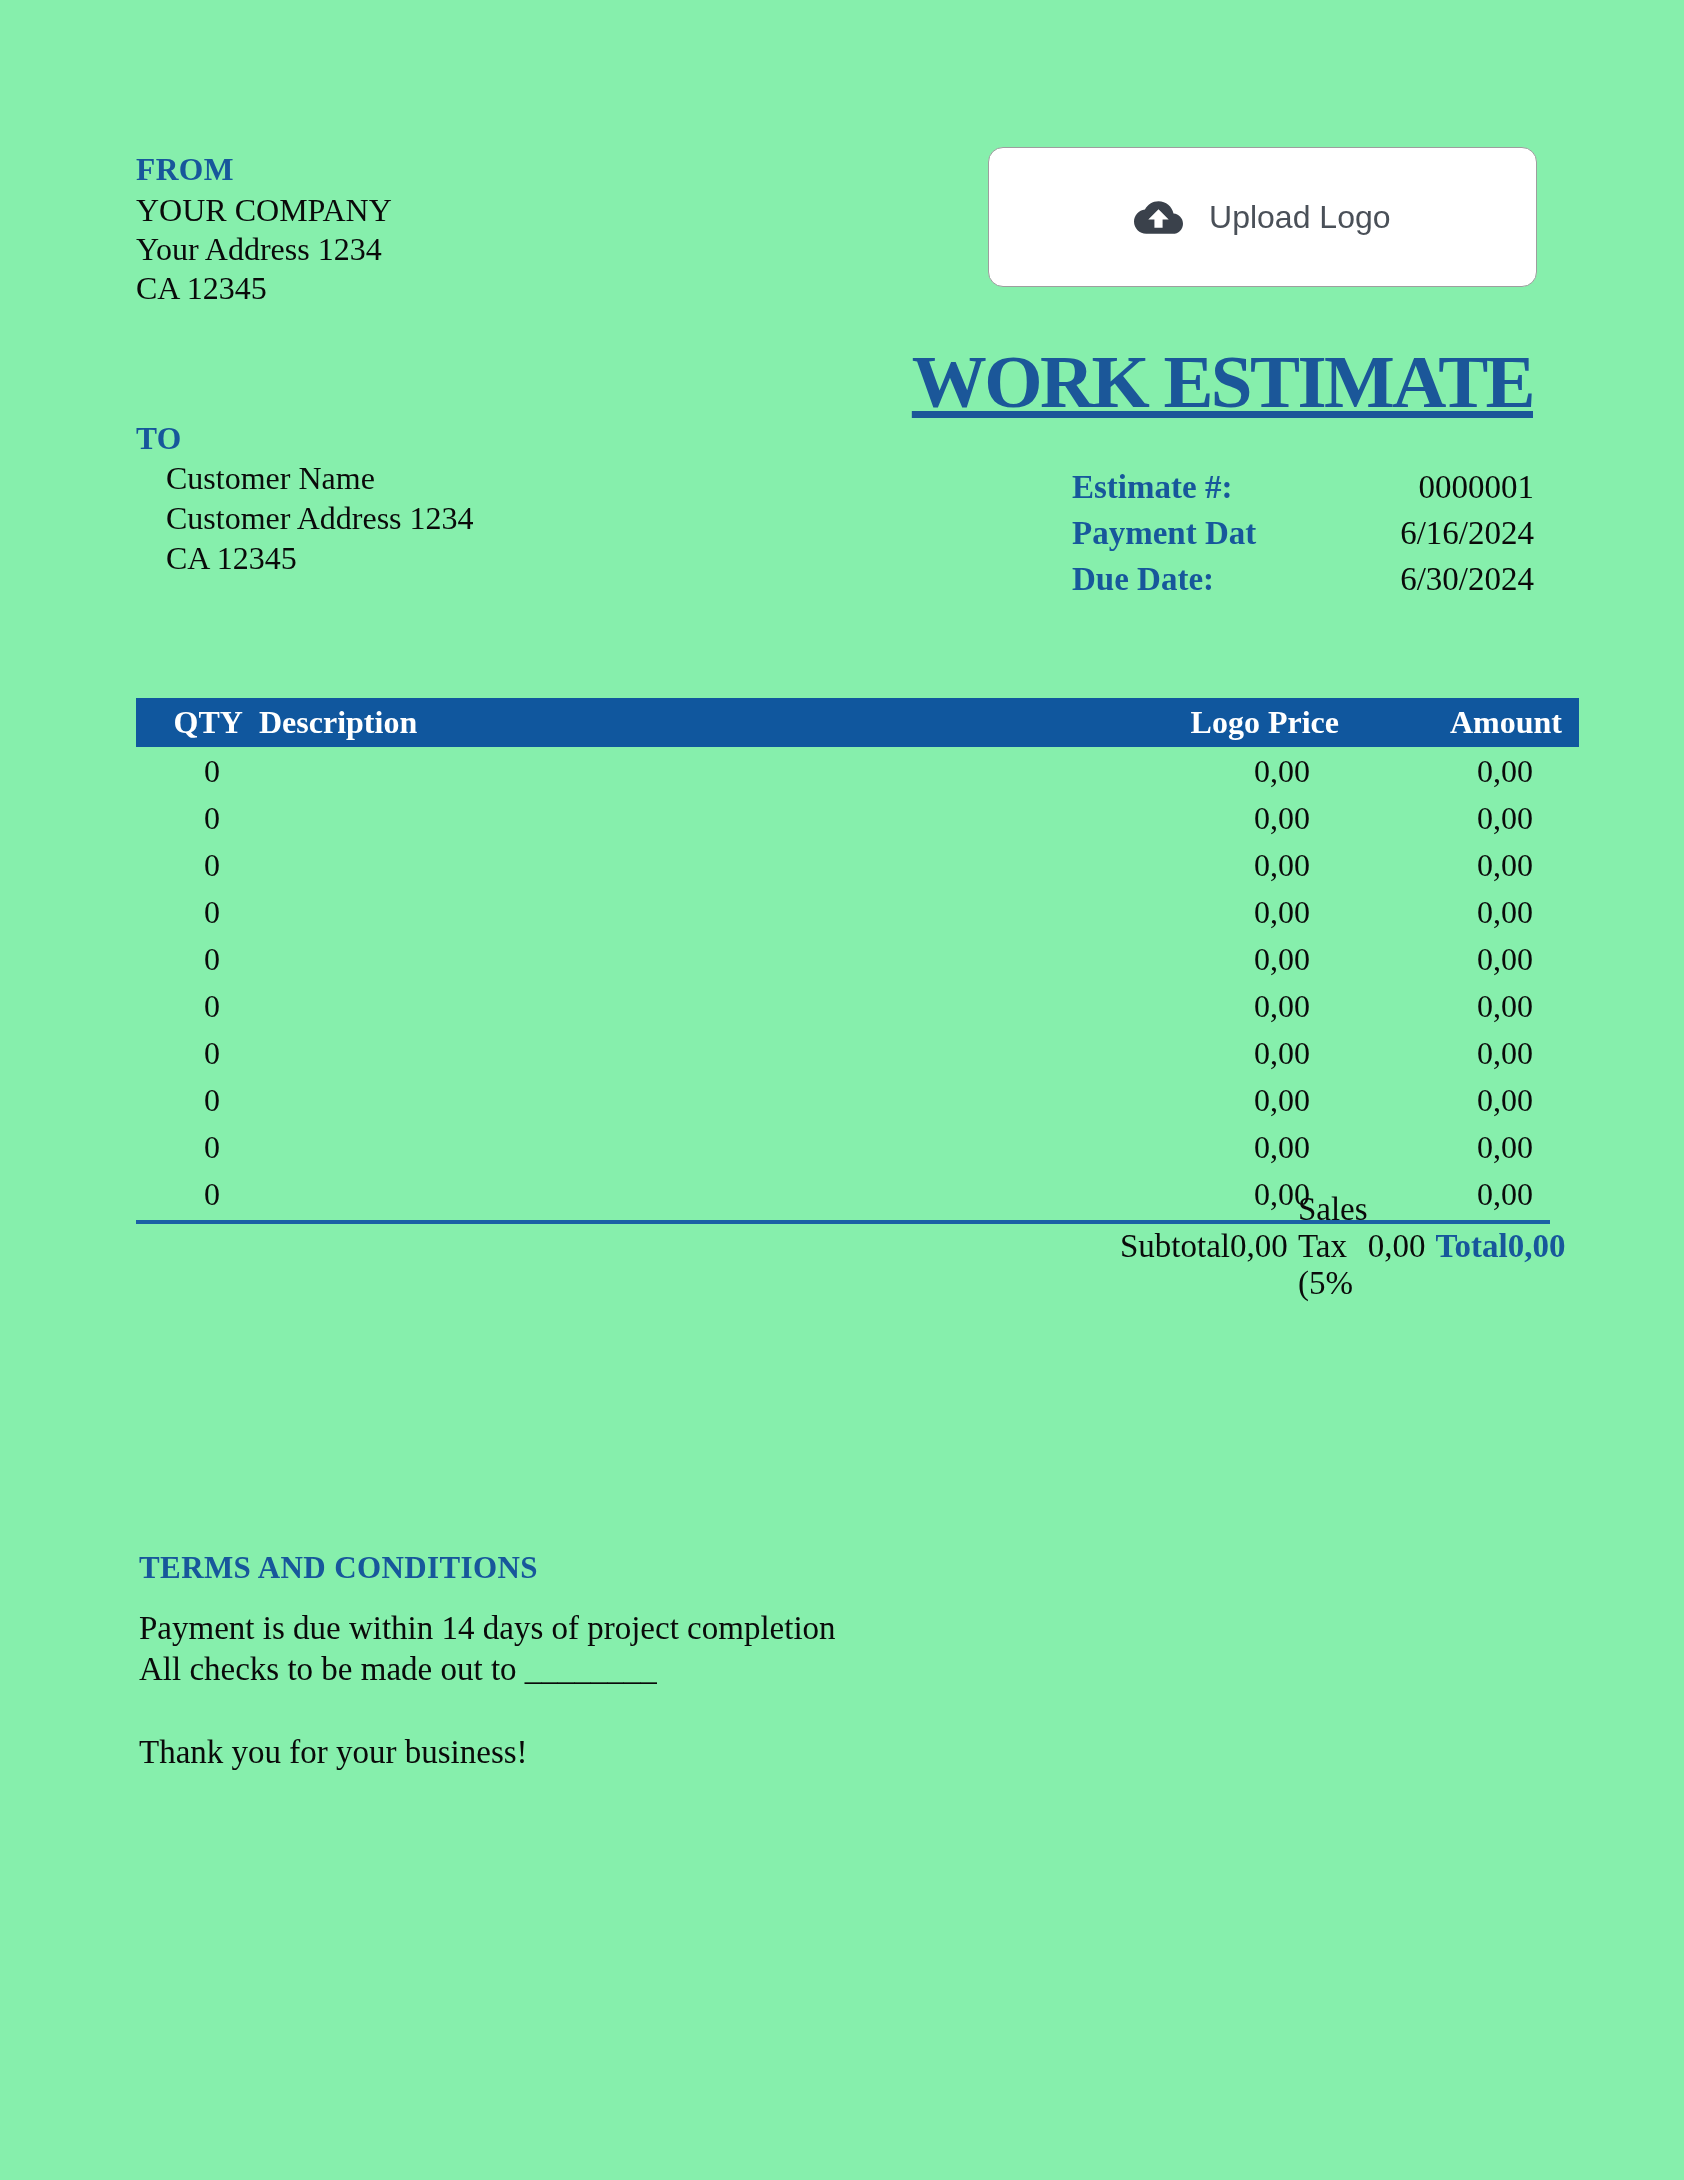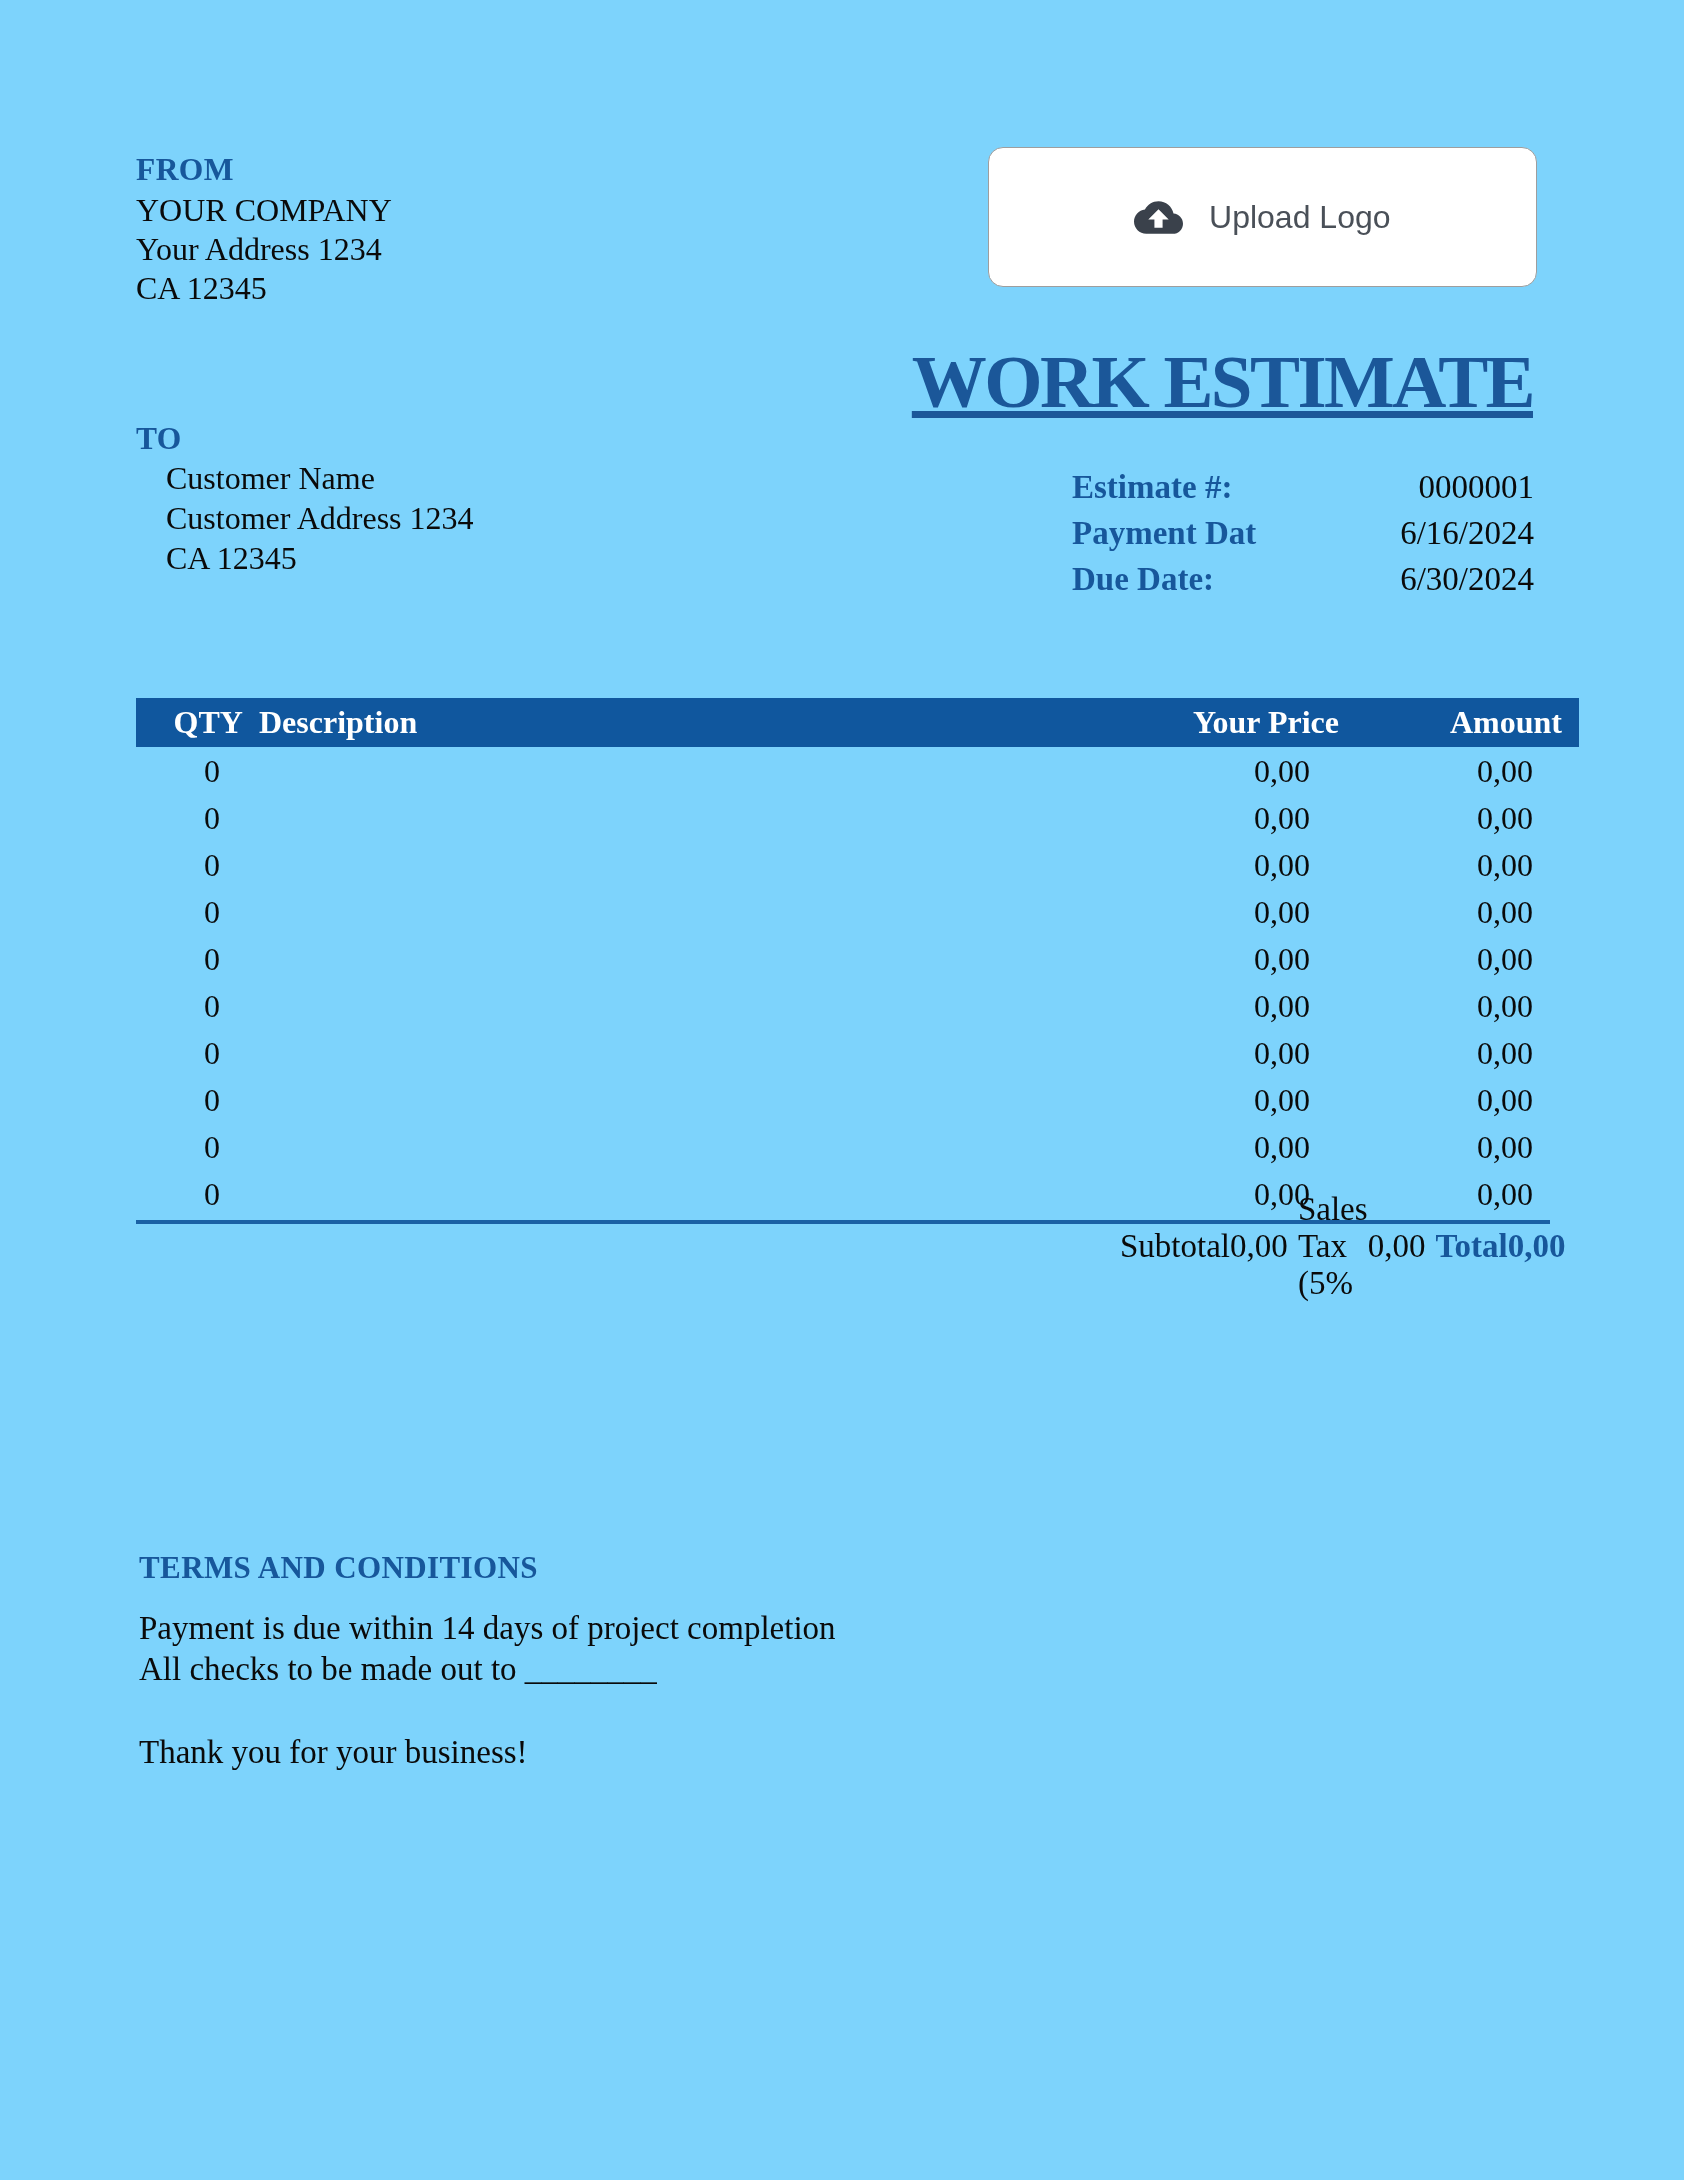--- a/index.html
+++ b/index.html
@@ -1,17 +1,17 @@
 <!DOCTYPE html>
 <html style="font-size:13.6px"><head>
 <meta charset="utf-8">
 <style>
   html,body{margin:0;padding:0;background:#ffffff;}
   .page{
-    position:relative;width:1685px;height:2181px;background:#7dd3fc;
+    position:relative;width:1685px;height:2181px;background:#86efac;
     font-family:"Liberation Serif","DejaVu Serif",serif;color:#0a0a0a;overflow:hidden;
   }
   .abs{position:absolute;}
 
   
   .sec-label{font-weight:bold;font-size:31.5px;color:#17579B;letter-spacing:0.4px;}
 
   
   .addr{font-size:32px;line-height:39px;}
   .addr div{white-space:nowrap;}
@@ -111,21 +111,21 @@
     </div>
     <div class="est-row">
       <span class="est-label">Due Date:</span>
       <span class="est-value">6/30/2024</span>
     </div>
   </div>
 
   <div class="abs thead grid-cols">
     <span class="c-qty">QTY</span>
     <span class="c-desc">Description</span>
-    <span class="c-unit">Your Price</span>
+    <span class="c-unit">Logo Price</span>
     <span class="c-amt">Amount</span>
   </div>
 
   <div class="abs tbody">
       <div class="trow grid-cols">
         <span class="c-qty">0</span>
         <span class="c-desc"></span>
         <span class="c-unit">0,00</span>
         <span class="c-amt">0,00</span>
       </div>

